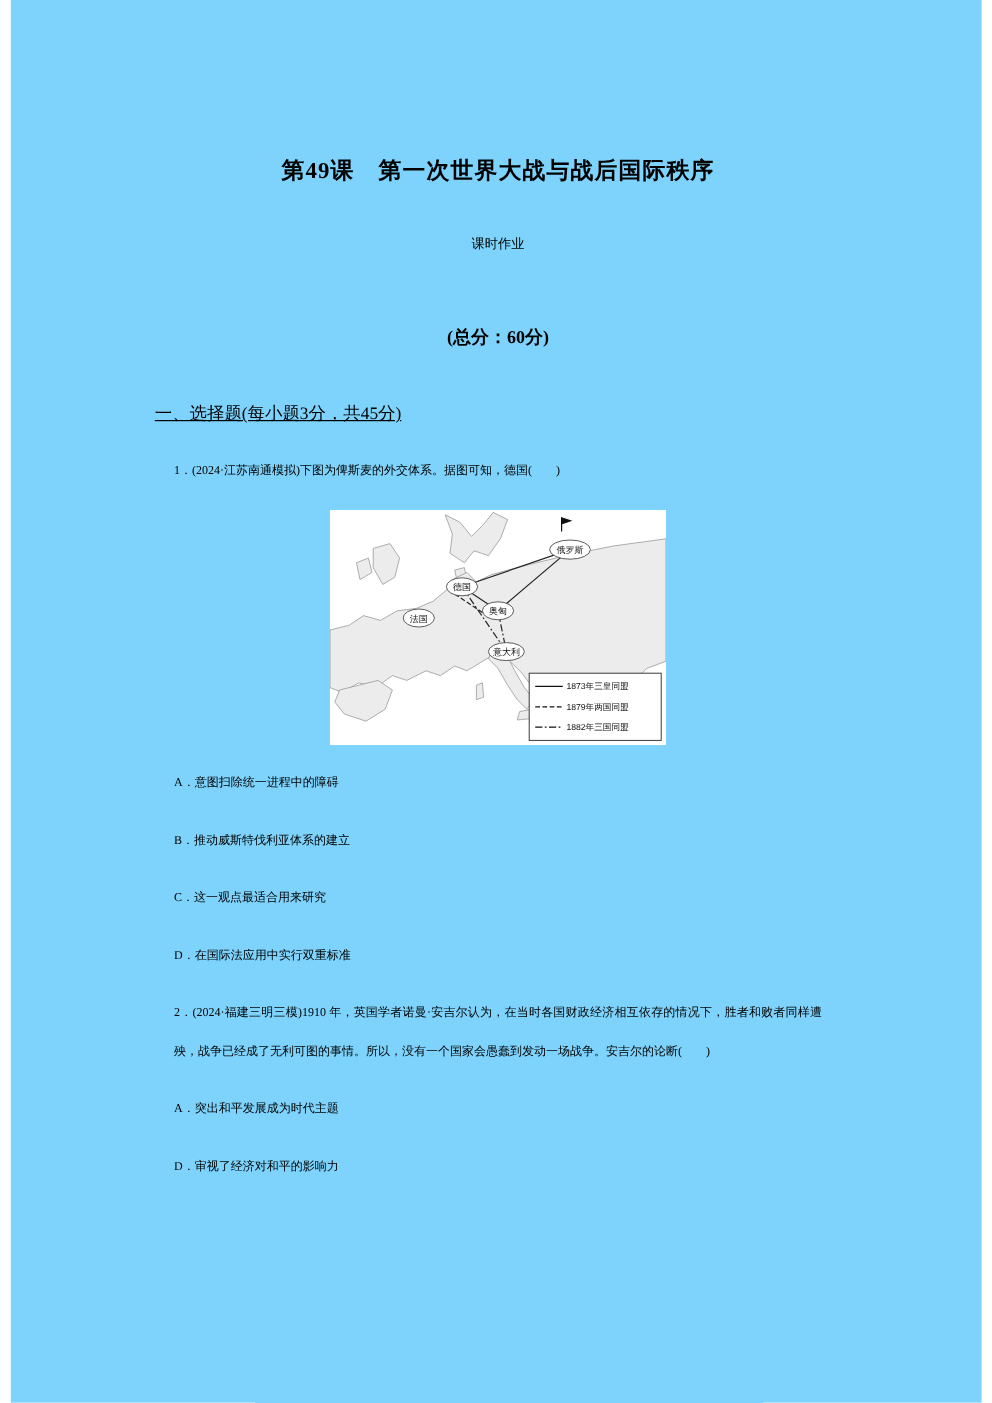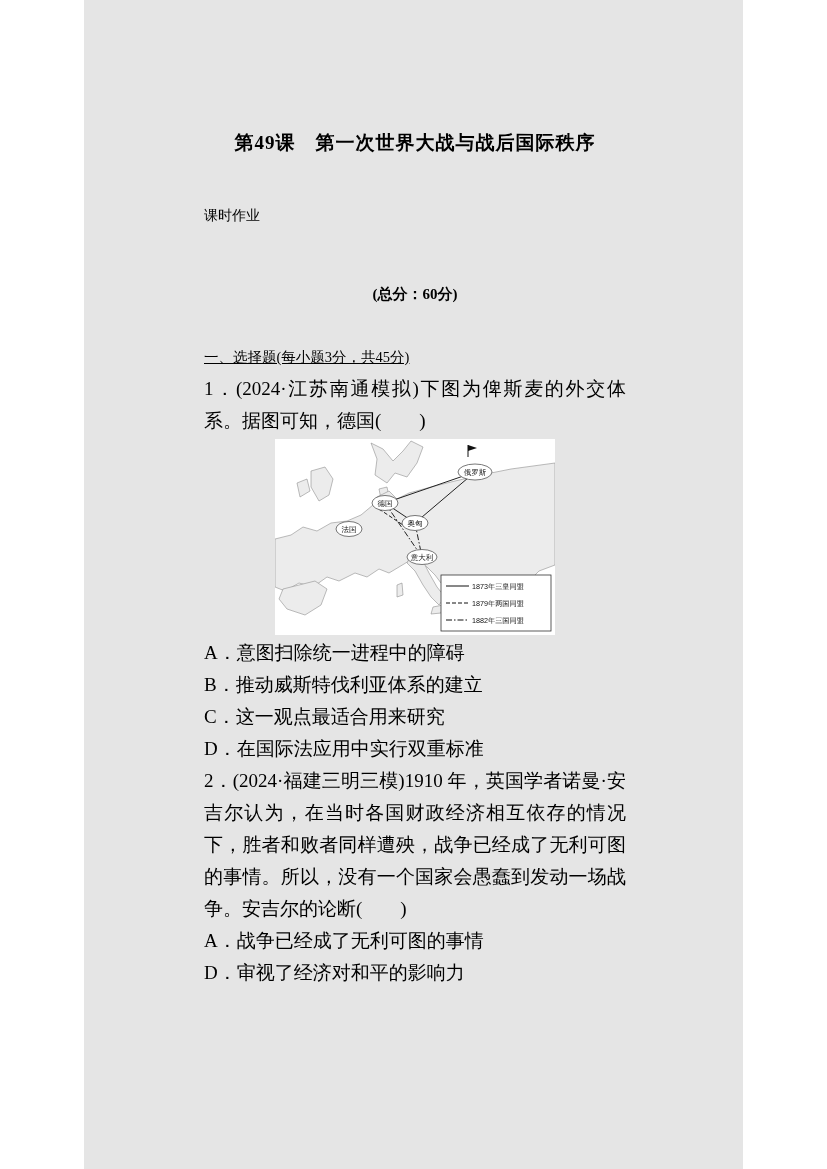--- a/index.html
+++ b/index.html
@@ -1,55 +1,56 @@
 <!DOCTYPE html>
 <html><head>
 <meta charset="utf-8">
 <style>
   html,body { margin:0; padding:0; background:#fff; }
   .page {
     position:relative;
-    width:659px; height:1169px;
+    width:809px; height:1169px;
     margin:0 auto;
-    background:#e5e5e5;
+    background:#7dd3fc;
     font-family:"Liberation Serif","DejaVu Serif",serif;
     color:#000;
     overflow:hidden;
   }
   .content { padding:132px 117px 0 120px; }
   .title {
     margin:0;
     text-align:center;
     font-size:19px;
     font-weight:bold;
     line-height:22px;
     letter-spacing:1px;
   }
   .subtitle {
-    margin:53px 0 0 0;
-    font-size:14px;
+    margin:41px 0 0 0;
+    text-align:center;
+    font-size:11px;
     font-weight:normal;
     line-height:18px;
   }
   .score {
     margin-top:60px;
     text-align:center;
     font-size:15px;
     font-weight:bold;
     line-height:18px;
   }
   .section-heading {
     margin-top:38px;
     font-size:14.5px;
     line-height:32px;
     text-decoration:underline;
   }
   p.body-text, .option {
-    margin:0;
-    font-size:19px;
+    margin:16px;
+    font-size:10px;
     line-height:32px;
     text-align:justify;
     text-justify:inter-ideograph;
   }
   .figure {
     width:280px;
     margin:2px auto 2px auto;
   }
   .figure svg { display:block; }
   .land { fill:#ececec; stroke:#8f8f8f; stroke-width:0.6; }
@@ -138,18 +139,18 @@
         </g>
       </svg>
     </figure>
 
     <div class="option">A．意图扫除统一进程中的障碍</div>
     <div class="option">B．推动威斯特伐利亚体系的建立</div>
     <div class="option">C．这一观点最适合用来研究</div>
     <div class="option">D．在国际法应用中实行双重标准</div>
 
     <p class="body-text">2．(2024·福建三明三模)1910 年，英国学者诺曼·安吉尔认为，在当时各国财政经济相互依存的情况下，胜者和败者同样遭殃，战争已经成了无利可图的事情。所以，没有一个国家会愚蠢到发动一场战争。安吉尔的论断(　　)</p>
-    <div class="option">A．战争已经成了无利可图的事情</div>
+    <div class="option">A．突出和平发展成为时代主题</div>
     <div class="option">D．审视了经济对和平的影响力</div>
 
 
   </div>
 </div>
 
 </body></html>

